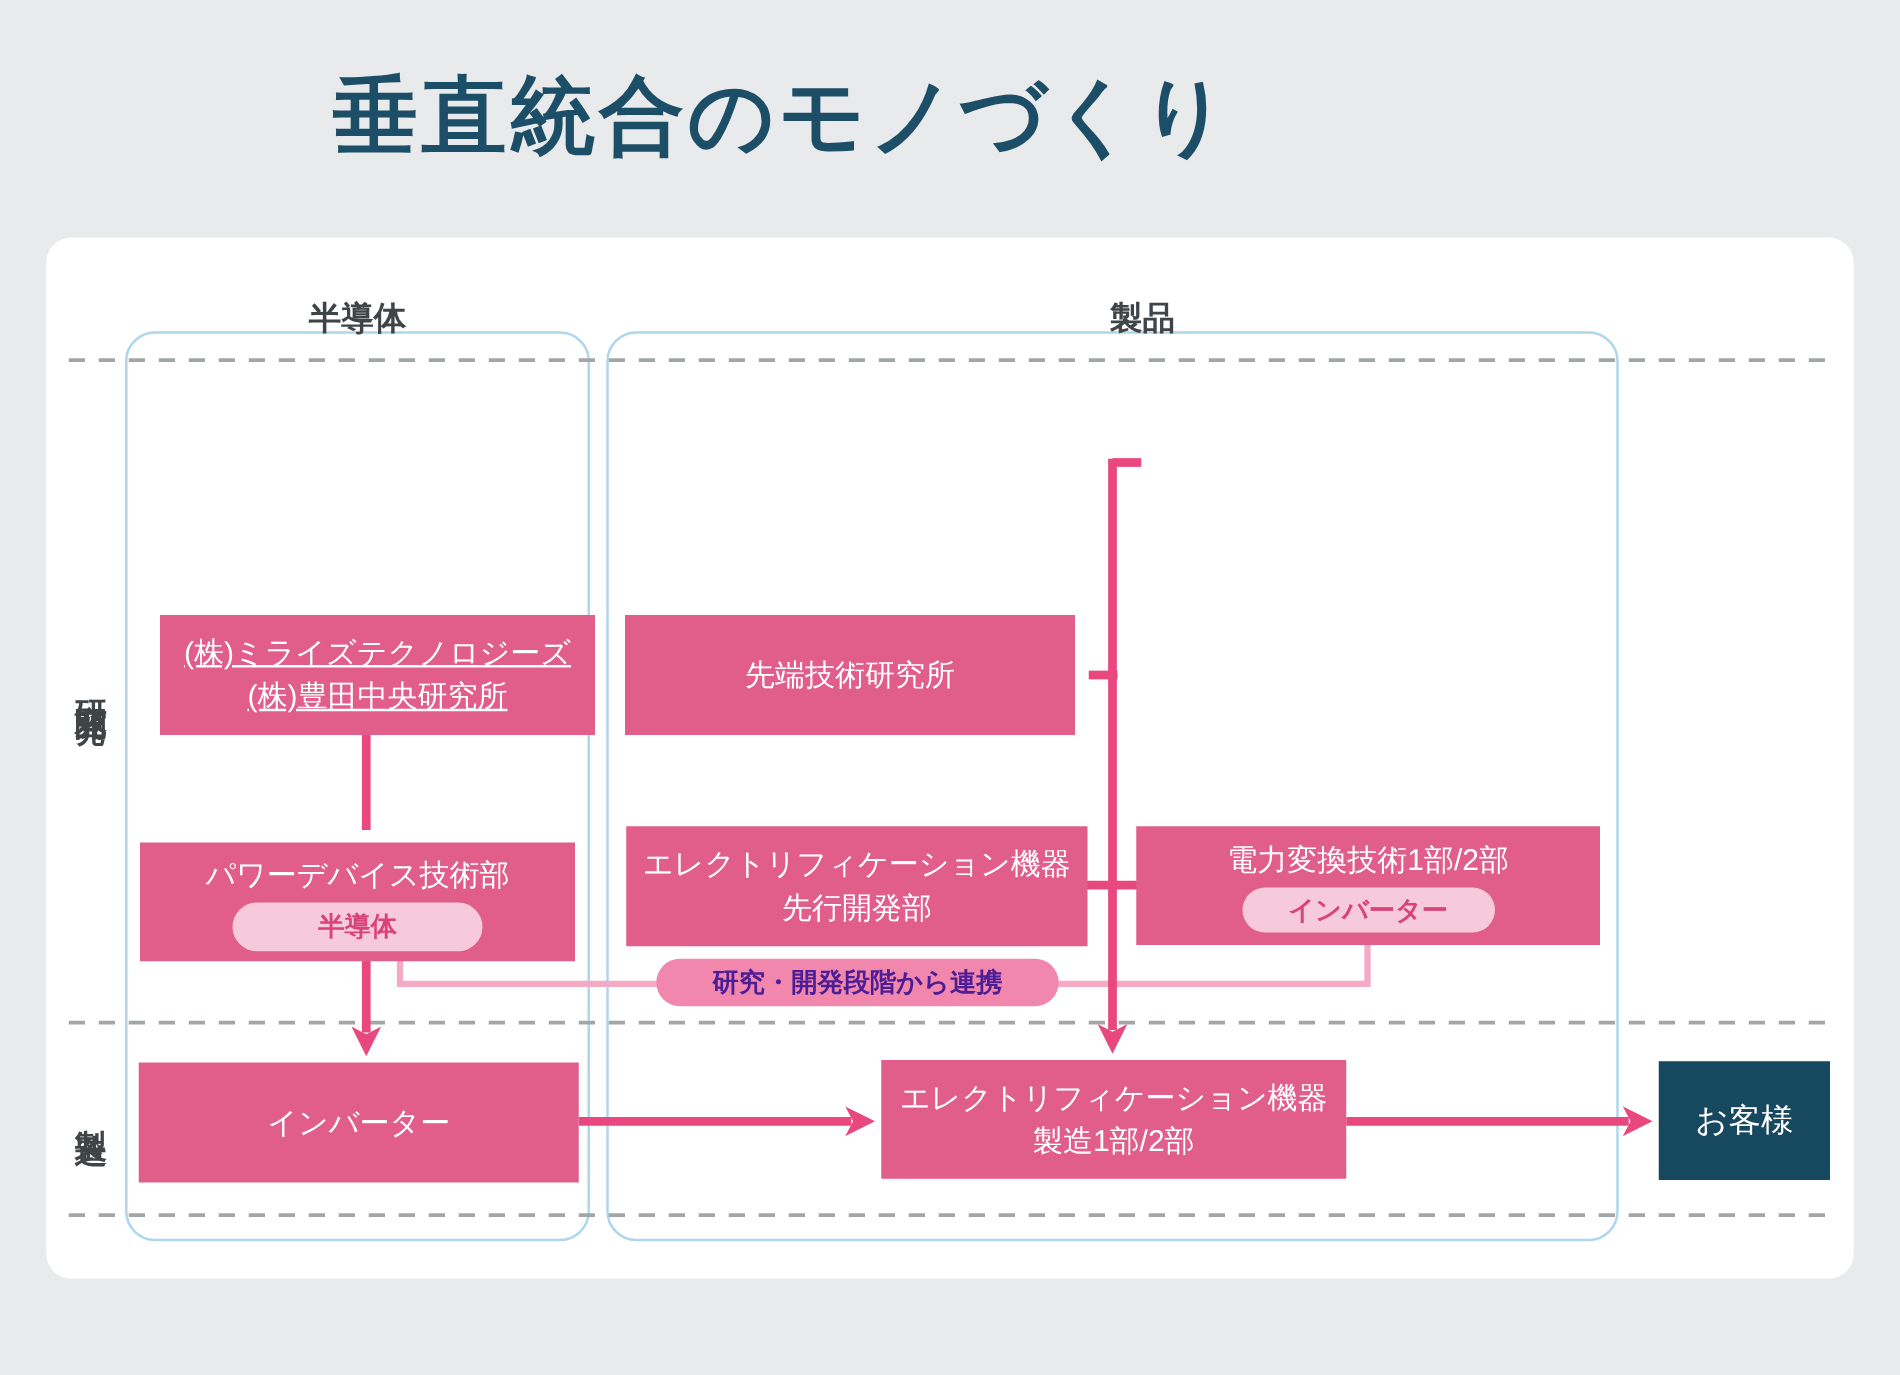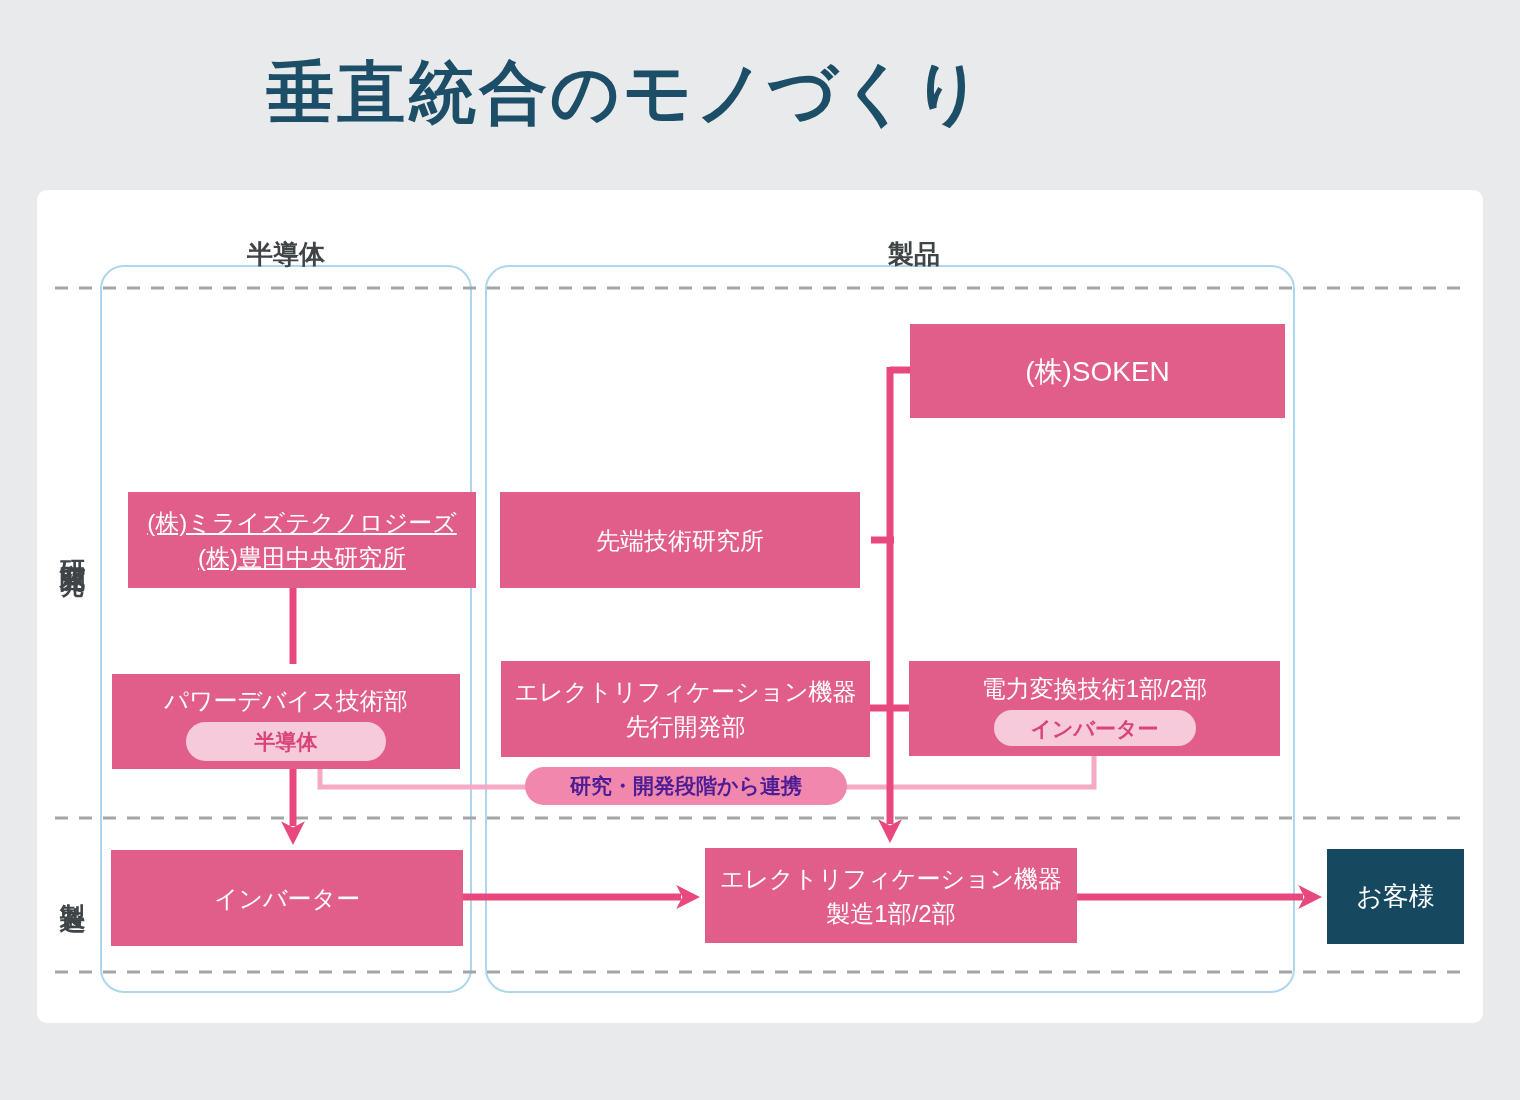--- a/index.html
+++ b/index.html
@@ -11,21 +11,21 @@
   }
   .page-title {
     position:absolute; left:0; top:48px; width:1252px;
     text-align:center;
     font-size:68px; font-weight:900; letter-spacing:3px;
     color: var(--title_navy);
   }
   .card {
     position:absolute; left:37px; top:190px; width:1446px; height:833px;
     background: var(--card_bg);
-    border-radius:10px;
+    border-radius:20px;
   }
   .lane-container {
     position:absolute; top:75px; height:728px;
     border:2px solid var(--container_border);
     border-radius:24px;
     background:transparent;
   }
   .lane-left  { left:63px;  width:372px; }
   .lane-right { left:448px; width:810px; }
   .col-header {
@@ -113,23 +113,20 @@
 
   <div class="node" style="left:91px; top:302px; width:348px; height:96px;text-decoration:underline;">
     <span>(株)ミライズテクノロジーズ</span>
     <span>(株)豊田中央研究所</span>
   </div>
 
   <div class="node" style="left:463px; top:302px; width:360px; height:96px;">
     <span>先端技術研究所</span>
   </div>
 
-  <div class="node soken" style="left:873px; top:134px; width:375px; height:94px;">
-    <span>(株)SOKEN</span>
-  </div>
 
   <div class="node" style="left:75px; top:472px; width:348px; height:95px;margin-top:12px;">
     <span>パワーデバイス技術部</span>
     <span class="tag-pill tag-semiconductor">半導体</span>
   </div>
 
   <div class="node" style="left:464px; top:471px; width:369px; height:96px;">
     <span>エレクトリフィケーション機器</span>
     <span>先行開発部</span>
   </div>

